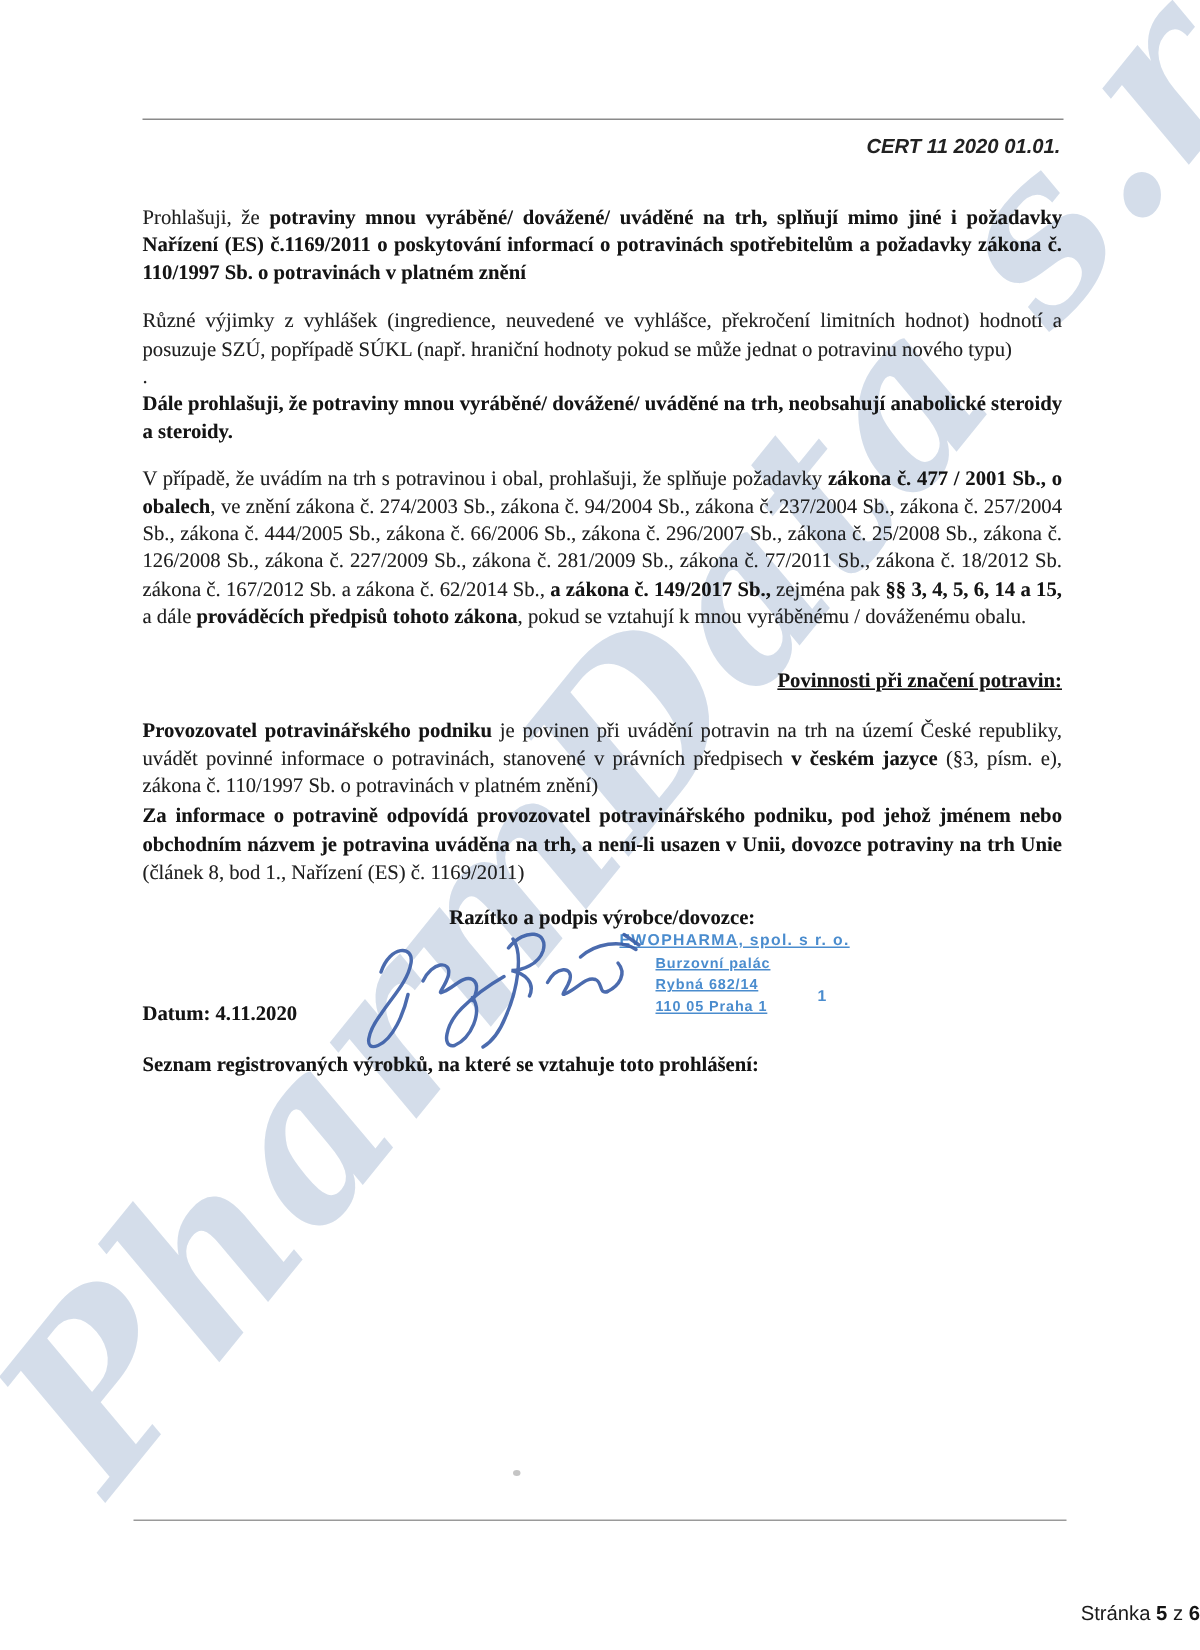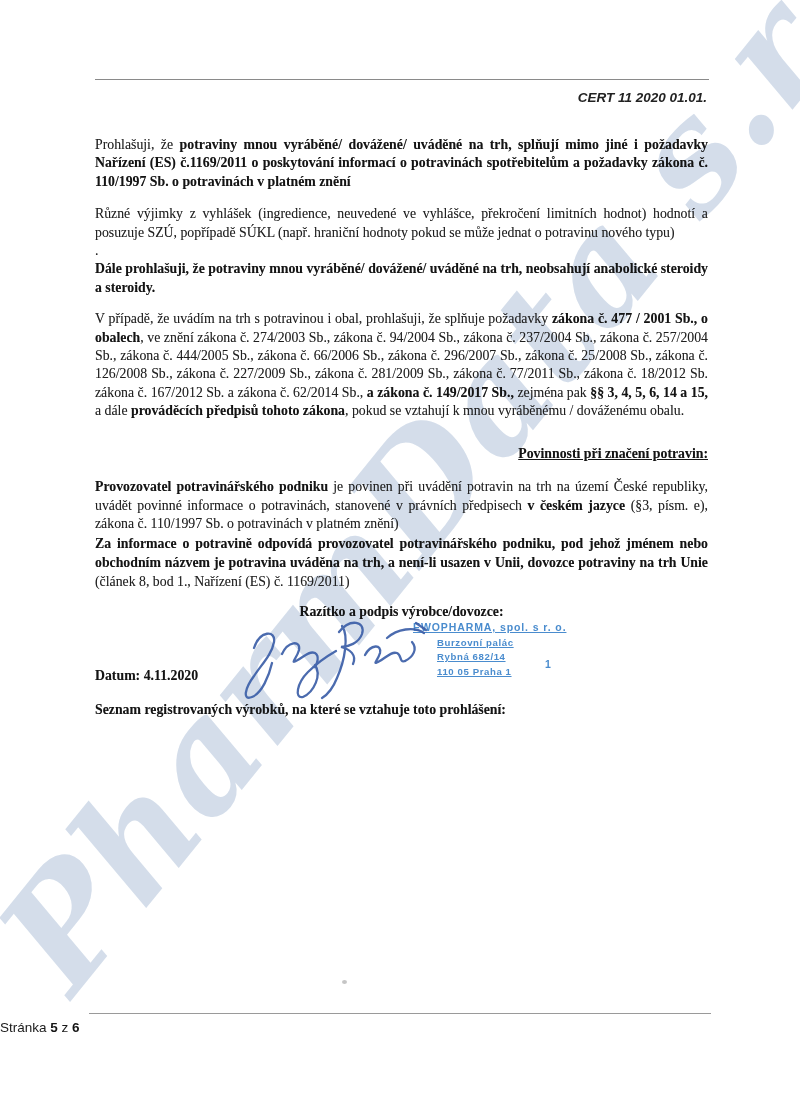--- a/index.html
+++ b/index.html
@@ -81,22 +81,22 @@
   
   .signature{
     position:absolute;left:238px;top:608px;z-index:2;
   }
   
   .footer-rule{
     position:absolute;top:1013px;left:89px;width:622px;height:1px;
     background:#9a9a9a;
   }
   .footer-text{
-    position:absolute;top:1020px;left:0;width:800px;
-    text-align:left;
+    position:absolute;top:1068px;left:0;width:800px;
+    text-align:right;
     font-family:"Liberation Sans",sans-serif;
     font-size:13.5px;color:#1a1a1a;
   }
   .speck{
     position:absolute;left:342px;top:980px;width:5px;height:4px;
     background:#9f9f9f;border-radius:50%;opacity:.6;
   }
 </style>
 </head>
 <body>

